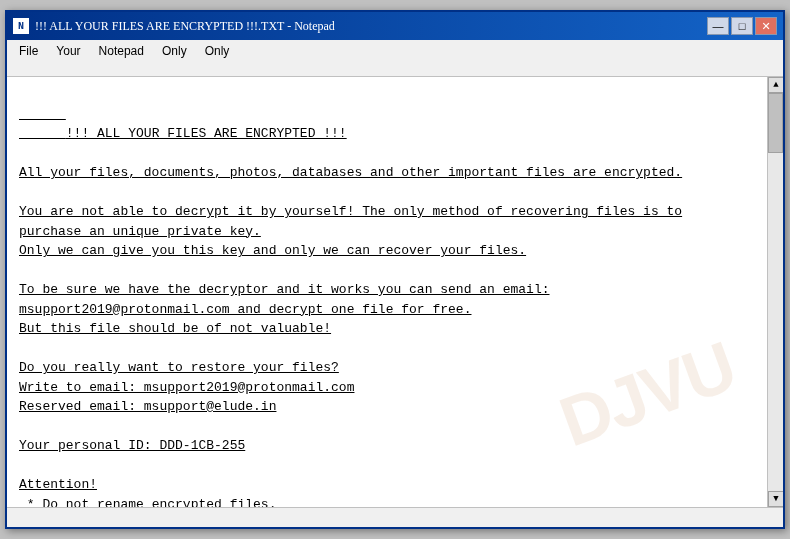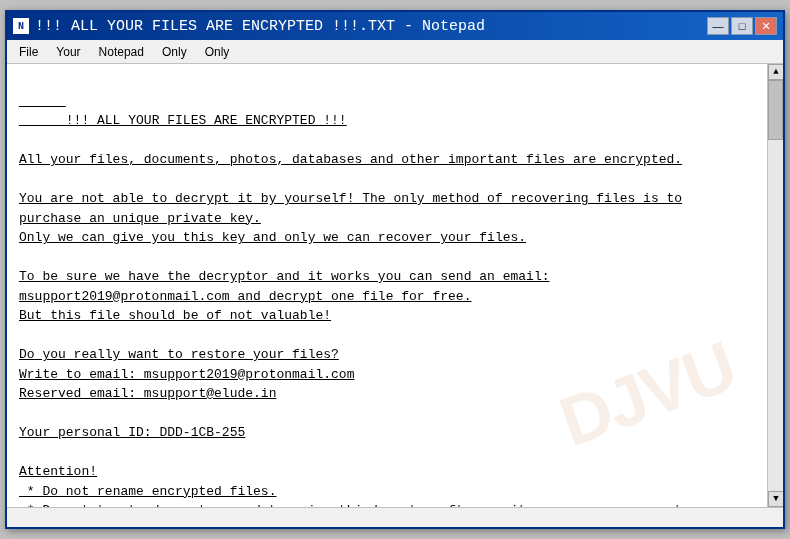--- a/index.html
+++ b/index.html
@@ -52,22 +52,22 @@
       background: white;
       display: flex;
       align-items: center;
       justify-content: center;
       font-size: 10px;
       color: #003087;
       font-weight: bold;
     }
 
     .title-bar-title {
-      font-size: 15px;
-      font-family: Liberation Mono, monospace;
+      font-size: 12px;
+      font-family: Liberation Serif, serif;
       font-weight: normal;
     }
 
     .title-bar-controls {
       display: flex;
       gap: 2px;
     }
 
     .control-btn {
       width: 22px;
@@ -84,24 +84,24 @@
     }
 
     .control-btn.close {
       background: #e07060;
       color: white;
     }
 
     .menu-bar {
       background: #f0f0f0;
       display: flex;
-      align-items: flex-end;
+      align-items: flex-start;
       padding: 2px 4px;
       gap: 2px;
-      height: 24px;
+      height: 37px;
       flex-shrink: 0;
       border-bottom: 1px solid #c0c0c0;
     }
 
     .menu-item {
       padding: 2px 8px;
       font-size: 12px;
       font-family: 'Segoe UI', Arial, sans-serif;
       cursor: pointer;
     }

